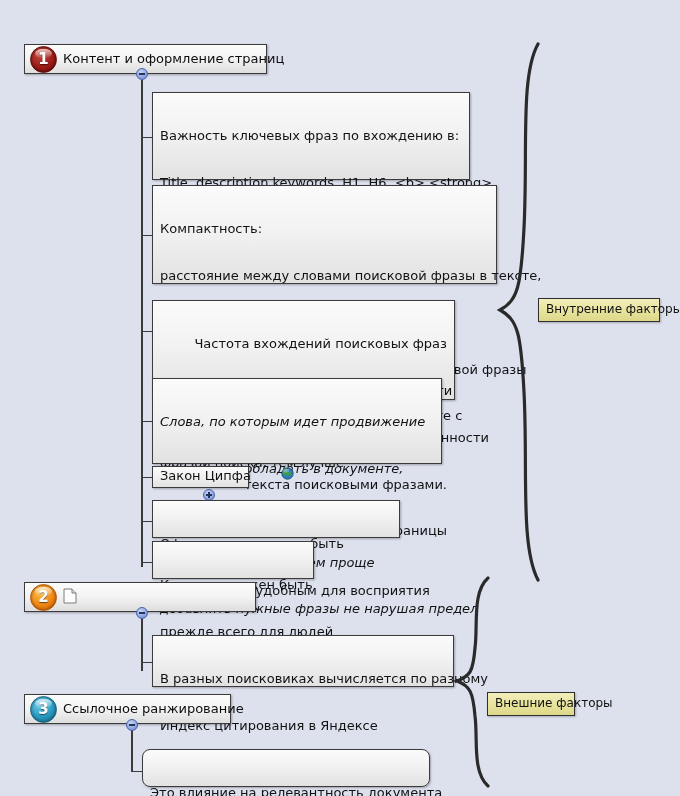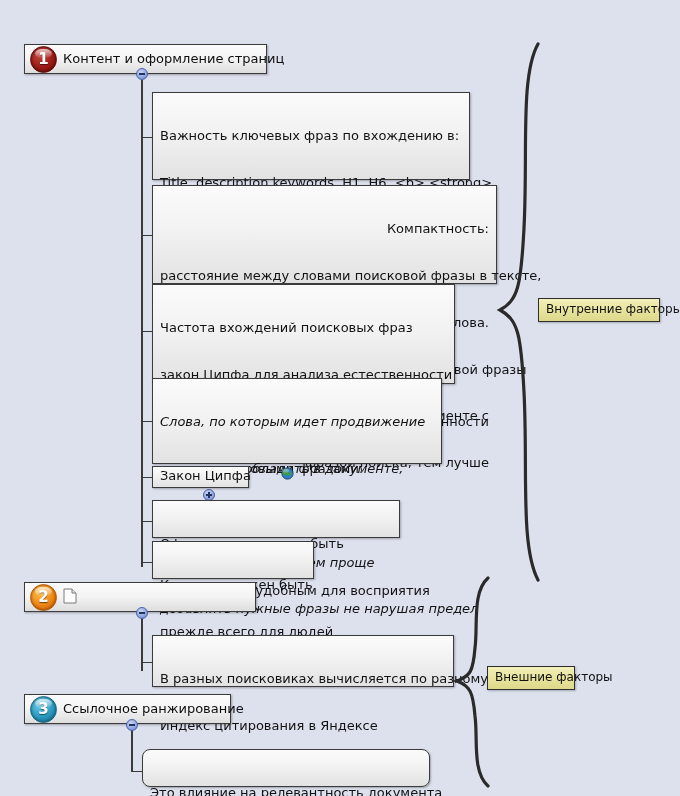--- a/index.html
+++ b/index.html
@@ -167,31 +167,31 @@
   <div class="stub" style="left:141px; top:137px; width:12px;"></div>
   <div class="node" style="left:152px; top:92px; width:318px; height:88px;">
     <div>Важность ключевых фраз по вхождению в:</div>
     <div>Title, description,keywords, H1..H6, &lt;b&gt; &lt;strong&gt;</div>
     <div>и непосредственно сам текст документа</div>
     <div>и вхождение в него ключевых фраз,</div>
     <div>а так же близость от начала документа</div>
   </div>
 
   <div class="stub" style="left:141px; top:235px; width:12px;"></div>
-  <div class="node" style="left:152px; top:185px; width:345px; height:99px;text-align:right;">
+  <div class="node" style="left:152px; top:185px; width:345px; height:99px;">
     <div>Компактность:</div>
     <div>расстояние между словами поисковой фразы в тексте,</div>
     <div>т.е. есть ли между ними другие слова.</div>
     <div>А так же порядок следования слов поисковой фразы</div>
     <div>Чем точнее совпадает фраза в документе с</div>
     <div>фразой поиска, тем лучше</div>
   </div>
 
   <div class="stub" style="left:141px; top:331px; width:12px;"></div>
-  <div class="node" style="left:152px; top:284px; width:303px; height:100px;">
+  <div class="node" style="left:152px; top:300px; width:303px; height:100px;text-align:right;">
     <div>Частота вхождений поисковых фраз</div>
     <div>закон Ципфа для анализа естественности</div>
     <div>вхождения фраз в тексте и перенасыщенности</div>
     <div>текста поисковыми фразами.</div>
     <div>Анализ "Тошноты" страницы</div>
   </div>
 
   <div class="stub" style="left:141px; top:421px; width:12px;"></div>
   <div class="node" style="left:152px; top:378px; width:290px; height:86px;font-style:italic;">
     <div>Слова, по которым идет продвижение</div>
@@ -268,17 +268,17 @@
 
   <div class="group-label" style="left:538px; top:298px; width:122px; height:24px;">
     <span>Внутренние факторы</span>
   </div>
 
   <svg class="brace" style="left:452px; top:576px;" width="48" height="212" viewBox="0 0 48 212">
     <path d="M36 2 C 20 16, 26 50, 23 72 C 21 96, 18 100, 5 105
              C 18 110, 21 116, 23 140 C 26 162, 20 196, 36 210" fill="none" stroke="#2a2a2a" stroke-width="3.2" stroke-linecap="round"></path>
   </svg>
 
-  <div class="group-label" style="left:487px; top:666px; width:88px; height:24px;">
+  <div class="group-label" style="left:487px; top:692px; width:88px; height:24px;">
     <span>Внешние факторы</span>
   </div>
 
 </div>
 
 </body></html>

